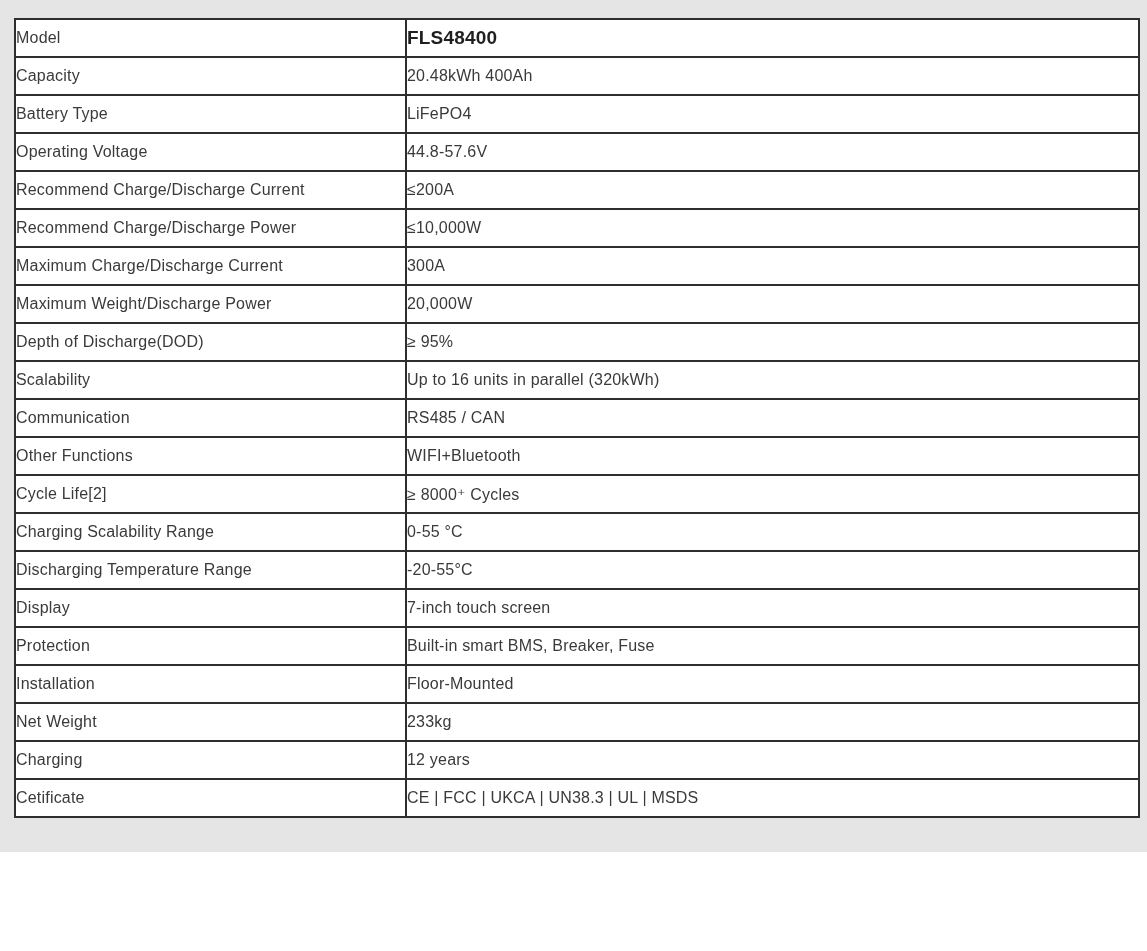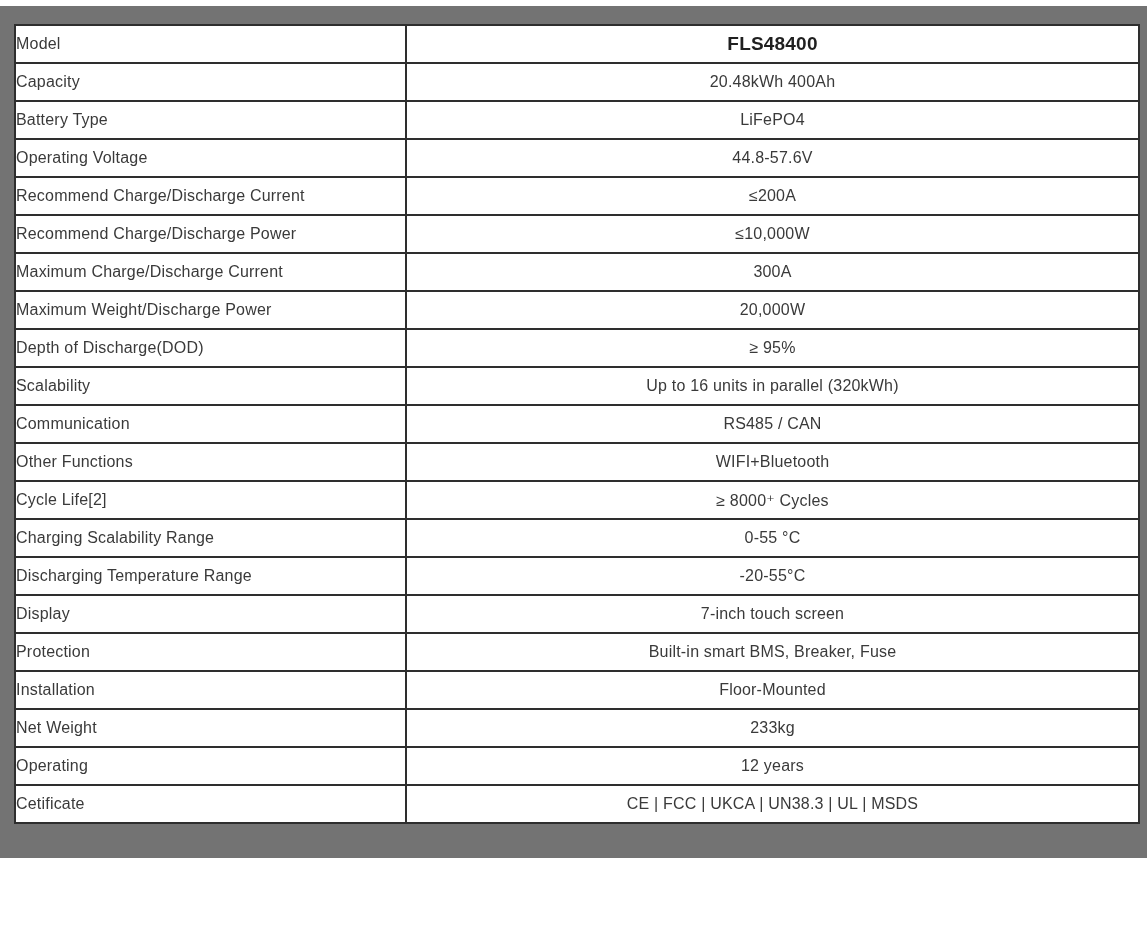--- a/index.html
+++ b/index.html
@@ -5,23 +5,22 @@
   html, body {
     margin: 0;
     padding: 0;
     background: #ffffff;
     font-family: "Liberation Sans", "DejaVu Sans", sans-serif;
   }
   .page {
     position: relative;
     width: 1147px;
     height: 852px;
-    background: #737373;
+    background: #e5e5e5;
     overflow: hidden;
-    margin-top: 6px;
   }
   table.spec-table {
     position: absolute;
     left: 14px;
     top: 18px;
     width: 1126px;
     border-collapse: collapse;
     table-layout: fixed;
   }
   table.spec-table td {
@@ -33,21 +32,20 @@
     letter-spacing: 0.2px;
     background: #ffffff;
     vertical-align: middle;
   }
   td.label-cell {
     width: 389px;
     padding-left: 22px;
     text-align: left;
   }
   td.value-cell {
-    text-align: center;
     padding-right: 30px; 
   }
   tr.em-row td.value-cell {
     font-weight: bold;
     font-size: 19px;
     color: #1f1f1f;
   }
 </style>
 </head>
 <body>
@@ -145,21 +143,21 @@
     <td class="label-cell">Installation</td>
     <td class="value-cell">Floor-Mounted</td>
   </tr>
 
   <tr>
     <td class="label-cell">Net Weight</td>
     <td class="value-cell">233kg</td>
   </tr>
 
   <tr>
-    <td class="label-cell">Operating</td>
+    <td class="label-cell">Charging</td>
     <td class="value-cell">12 years</td>
   </tr>
 
 
   <tr>
     <td class="label-cell">Cetificate</td>
     <td class="value-cell">CE | FCC | UKCA | UN38.3 | UL | MSDS</td>
   </tr>
 </tbody>
   </table>

